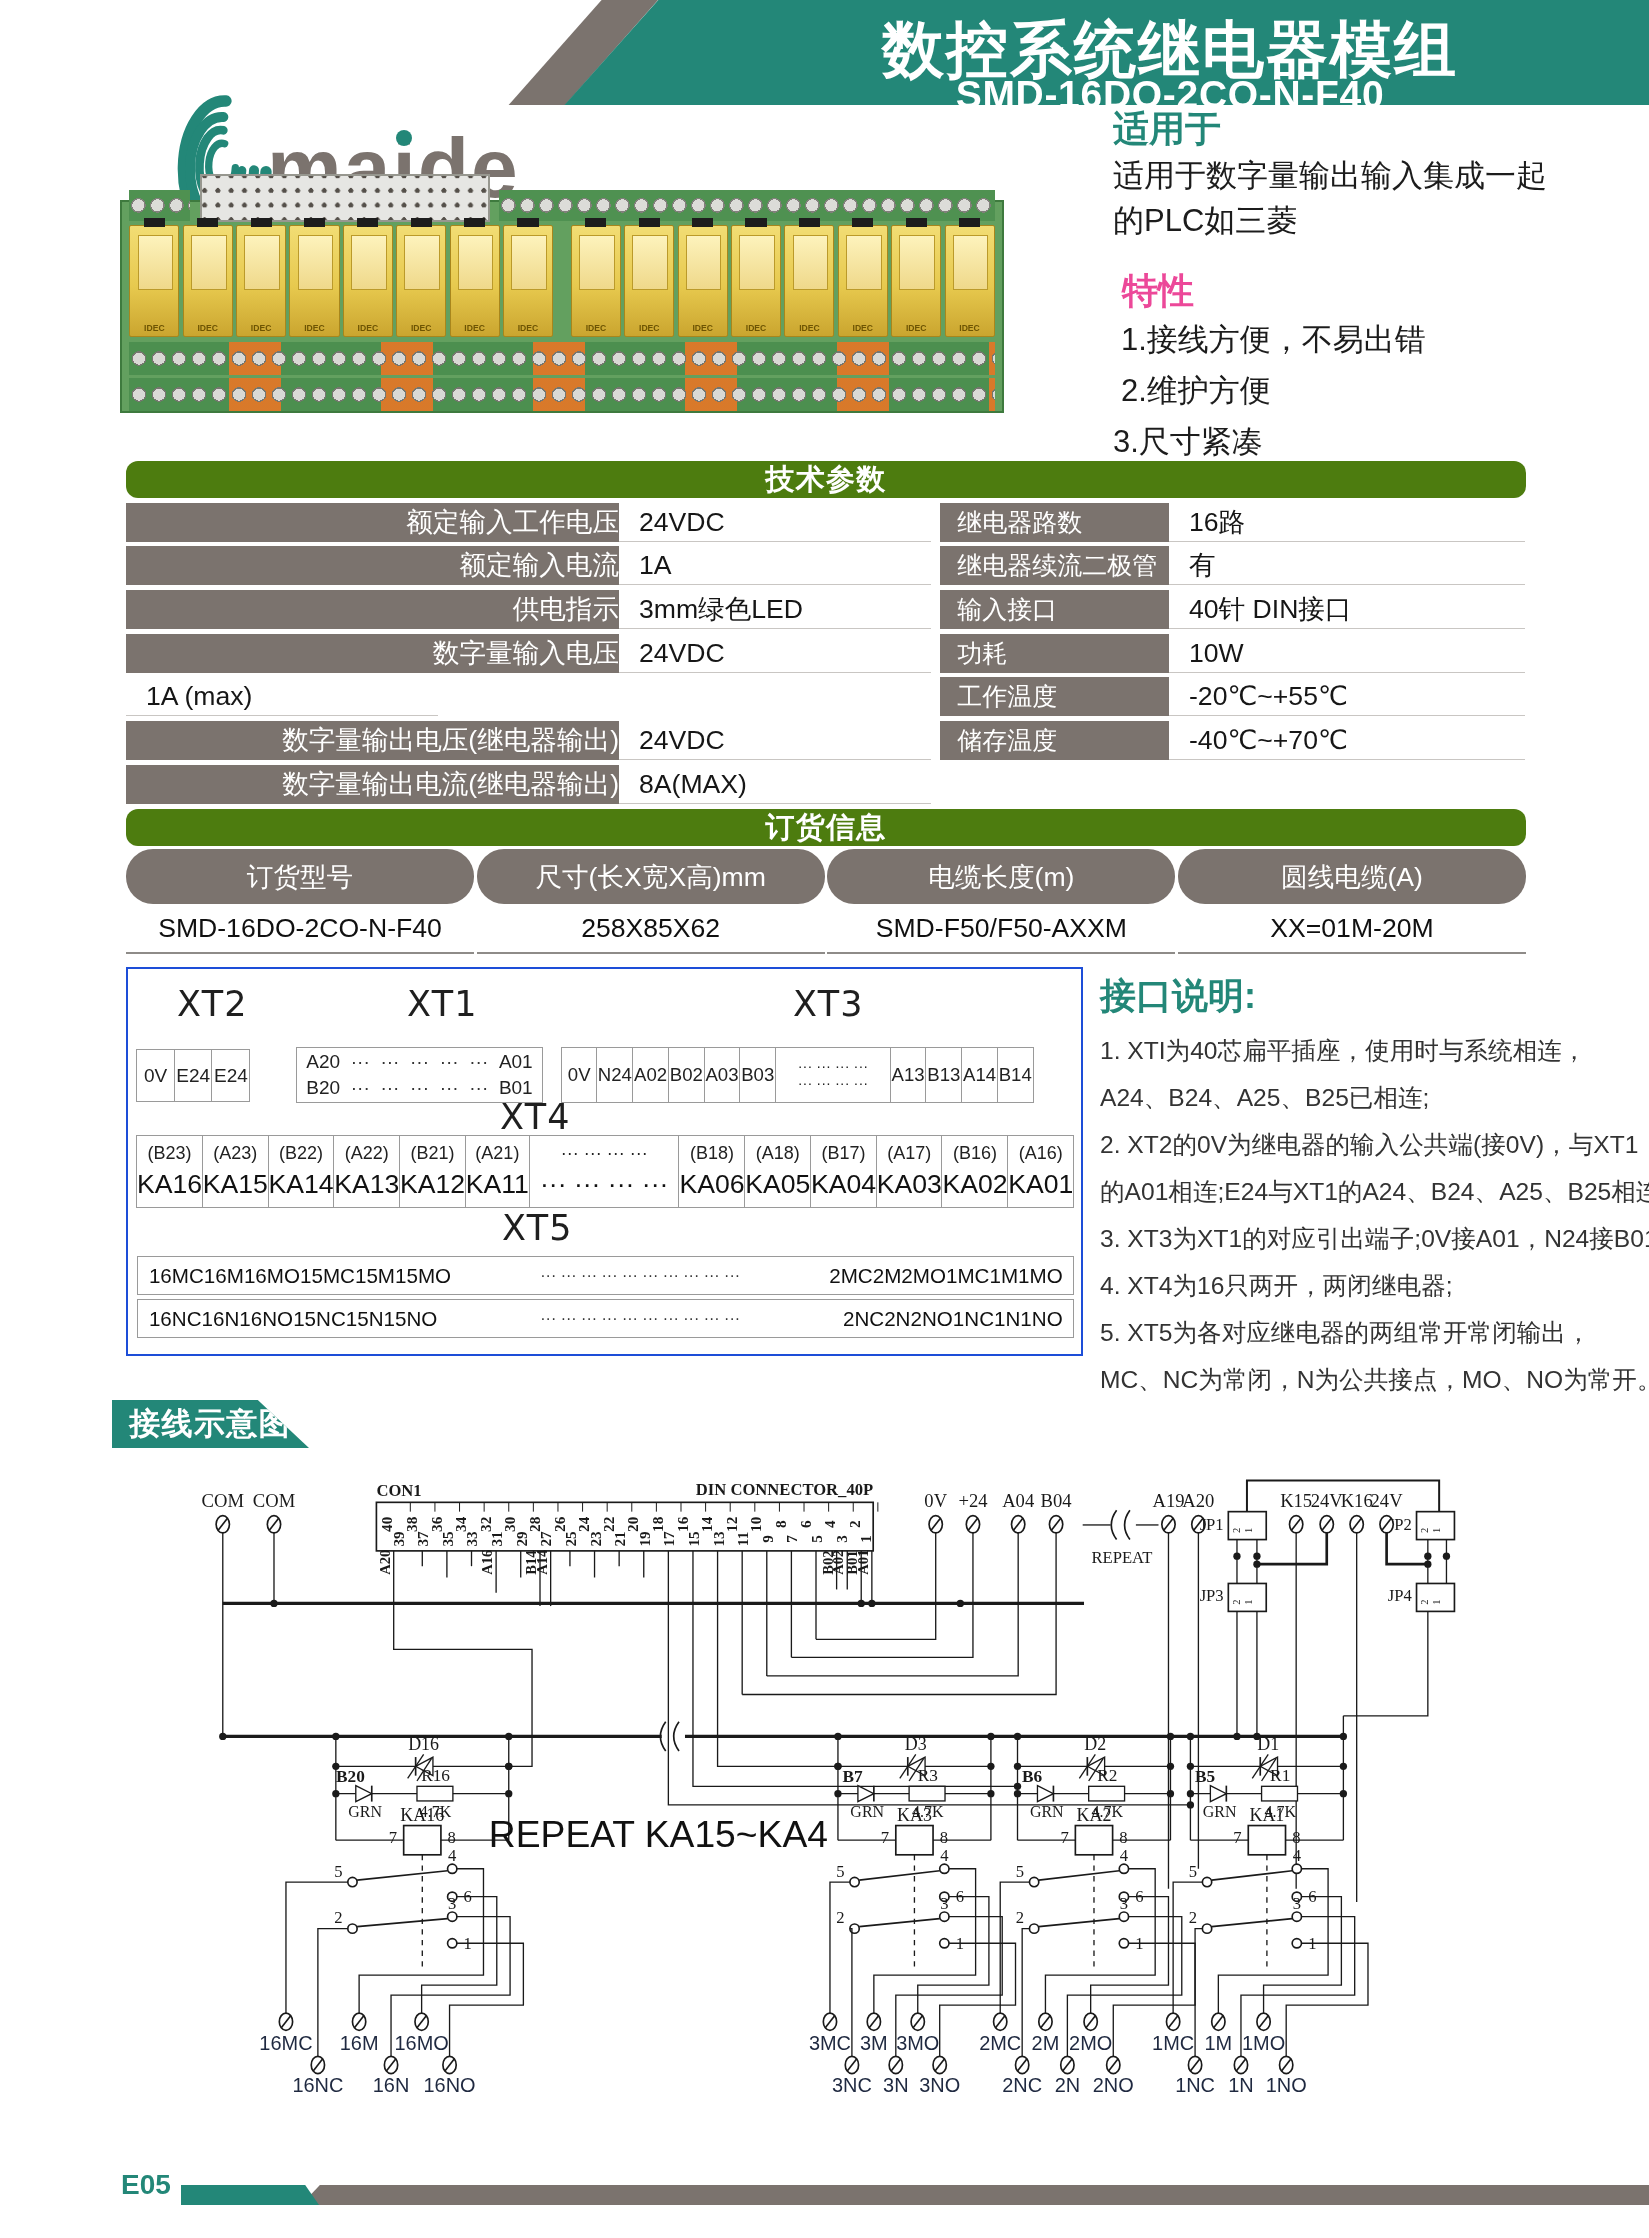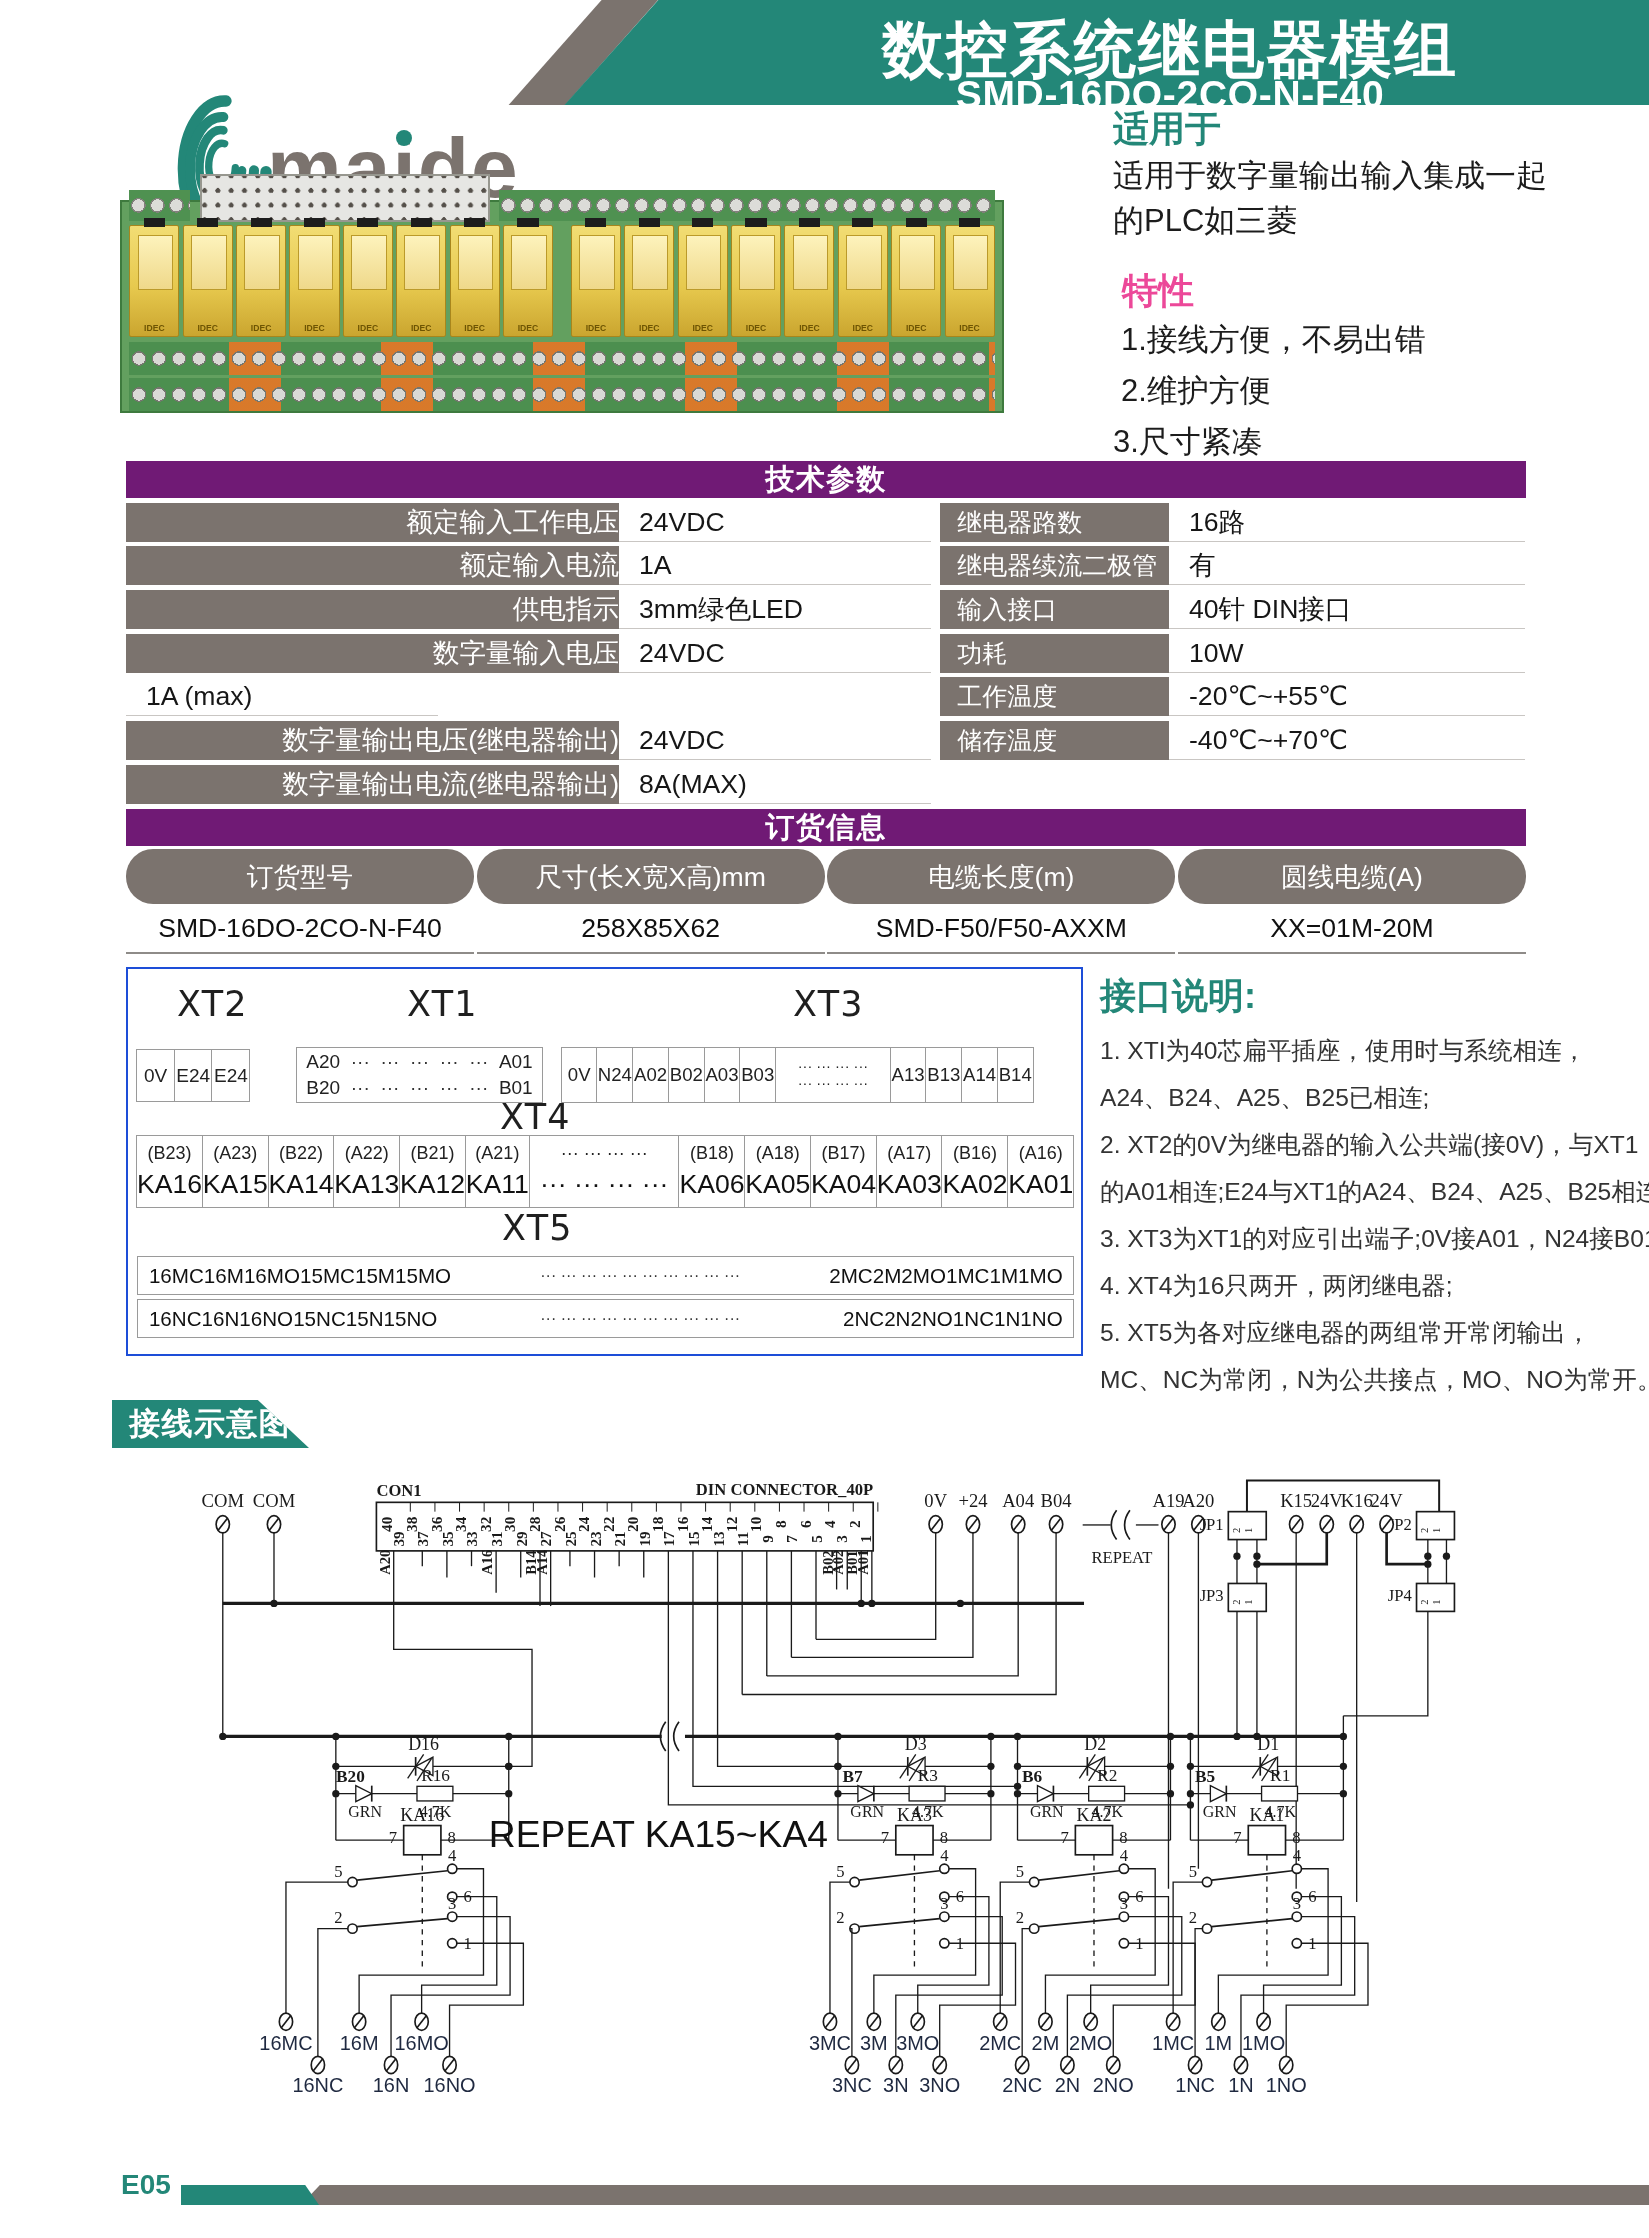--- a/index.html
+++ b/index.html
@@ -51,22 +51,22 @@
   
   .suit-title{left:1113px;top:105px;font-size:36px;font-weight:bold;color:#238778;}
   .suit-text{left:1113px;top:154px;width:441px;font-size:31px;color:#1c1c1c;line-height:1.45;}
   .feat-title{left:1113px;top:267px;font-size:36px;font-weight:bold;color:#ec4899;margin-left:9px;}
   .features{left:1121px;top:314px;font-size:31px;color:#1c1c1c;}
   .features div{line-height:51px;}
   .features div:nth-child(3){margin-left:-8px;}
 
   
   .tech{left:126px;top:461px;width:1400px;}
-  .bar-teal{height:37px;background:#701a75;color:#fff;text-align:center;
-            font-size:29px;font-weight:bold;line-height:37px;letter-spacing:1.3px;}
+  .bar-teal{height:37px;background:#4d7c0f;color:#fff;text-align:center;
+            font-size:29px;font-weight:bold;line-height:37px;letter-spacing:1.3px;border-radius:12px;}
   .tech-body{position:relative;margin-top:4.7px;}
   .t-row{height:39px;margin-bottom:4.7px;display:flex;}
   .t-label{background:#7b736e;color:#fff;font-size:26.6px;line-height:39px;padding-left:17.3px;box-sizing:border-box;}
   .t-value{font-size:26.6px;line-height:39px;padding-left:20px;color:#161616;
            border-bottom:1.3px solid #c9c6c3;box-sizing:border-box;background:#fff;}
   .tech-left .t-label{width:493px;text-align:right;} .tech-left .t-value{width:312px;}
   .tech-right{position:absolute;left:814px;top:0;}
   .tech-right .t-label{width:229px;font-size:25px;} .tech-right .t-value{width:356px;}
 
   

